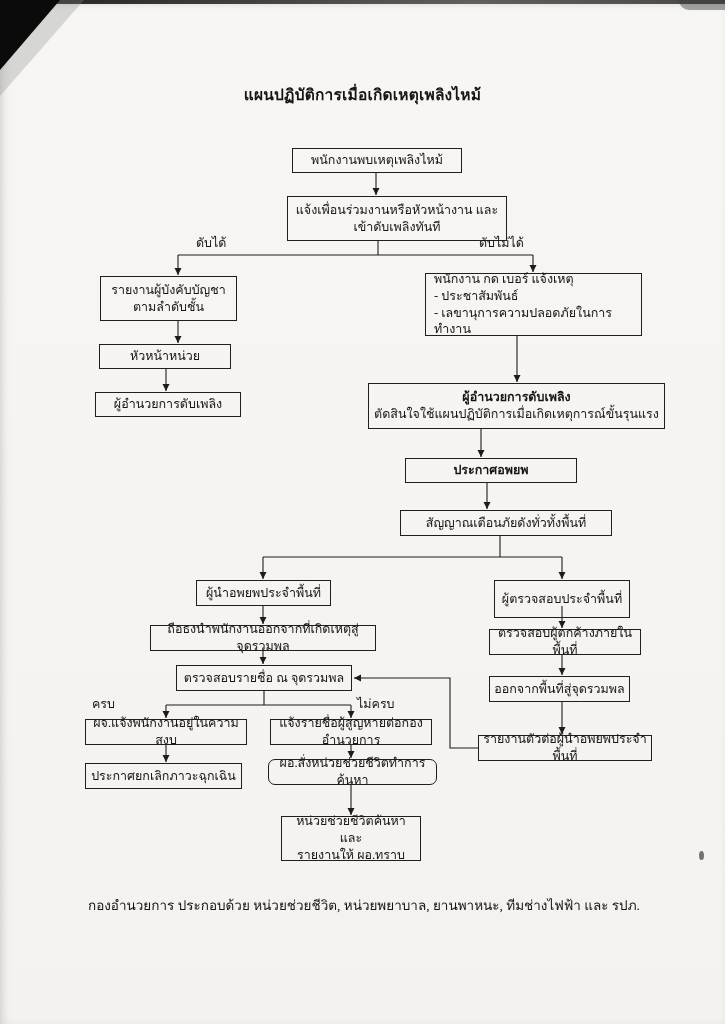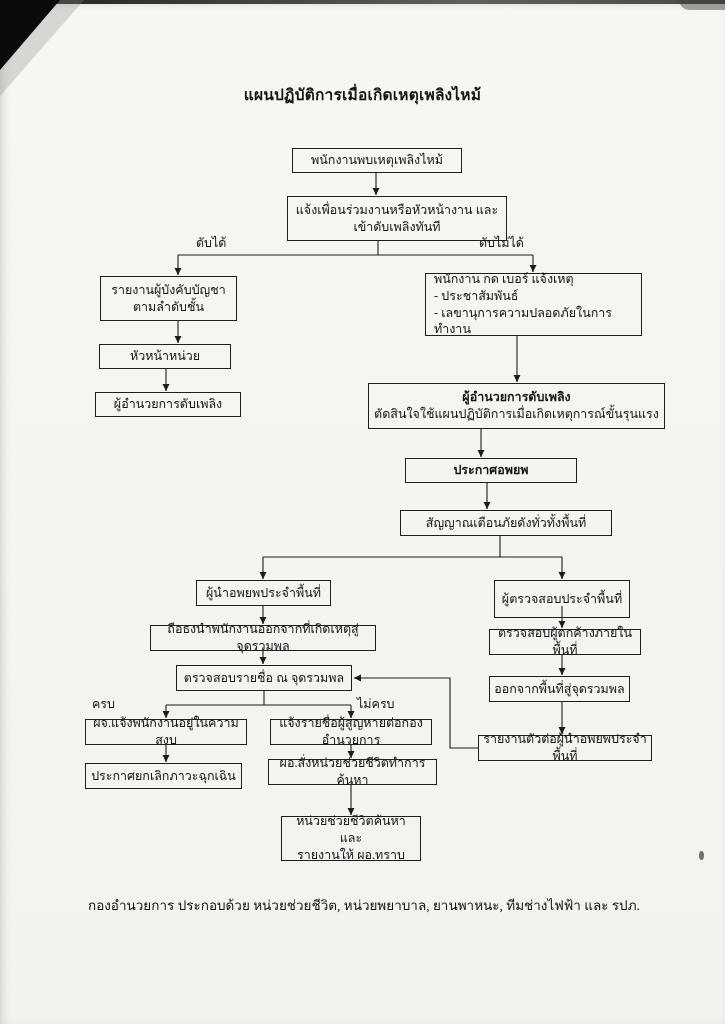--- a/index.html
+++ b/index.html
@@ -178,21 +178,21 @@
 
   <div class="branch-label" style="left:92px; top:694px;">ครบ</div>
   <div class="branch-label" style="left:357px; top:694px;">ไม่ครบ</div>
 
   <div class="node" style="left:85px; top:719px; width:162px; height:26px;">ผจ.แจ้งพนักงานอยู่ในความสงบ</div>
 
   <div class="node" style="left:85px; top:763px; width:157px; height:26px;">ประกาศยกเลิกภาวะฉุกเฉิน</div>
 
   <div class="node" style="left:270px; top:719px; width:162px; height:26px;">แจ้งรายชื่อผู้สูญหายต่อกองอำนวยการ</div>
 
-  <div class="node" style="left:268px; top:759px; width:169px; height:26px;">ผอ.สั่งหน่วยช่วยชีวิตทำการค้นหา</div>
+  <div class="node" style="left:268px; top:759px; width:169px; height:26px;border-radius:7px;">ผอ.สั่งหน่วยช่วยชีวิตทำการค้นหา</div>
 
   <div class="node" style="left:281px; top:816px; width:140px; height:45px;">หน่วยช่วยชีวิตค้นหาและ
 รายงานให้ ผอ.ทราบ</div>
 
   <div class="node" style="left:489px; top:629px; width:152px; height:26px;">ตรวจสอบผู้ตกค้างภายในพื้นที่</div>
 
   <div class="node" style="left:489px; top:676px; width:141px; height:26px;">ออกจากพื้นที่สู่จุดรวมพล</div>
 
   <div class="node" style="left:478px; top:735px; width:174px; height:26px;">รายงานตัวต่อผู้นำอพยพประจำพื้นที่</div>
 

